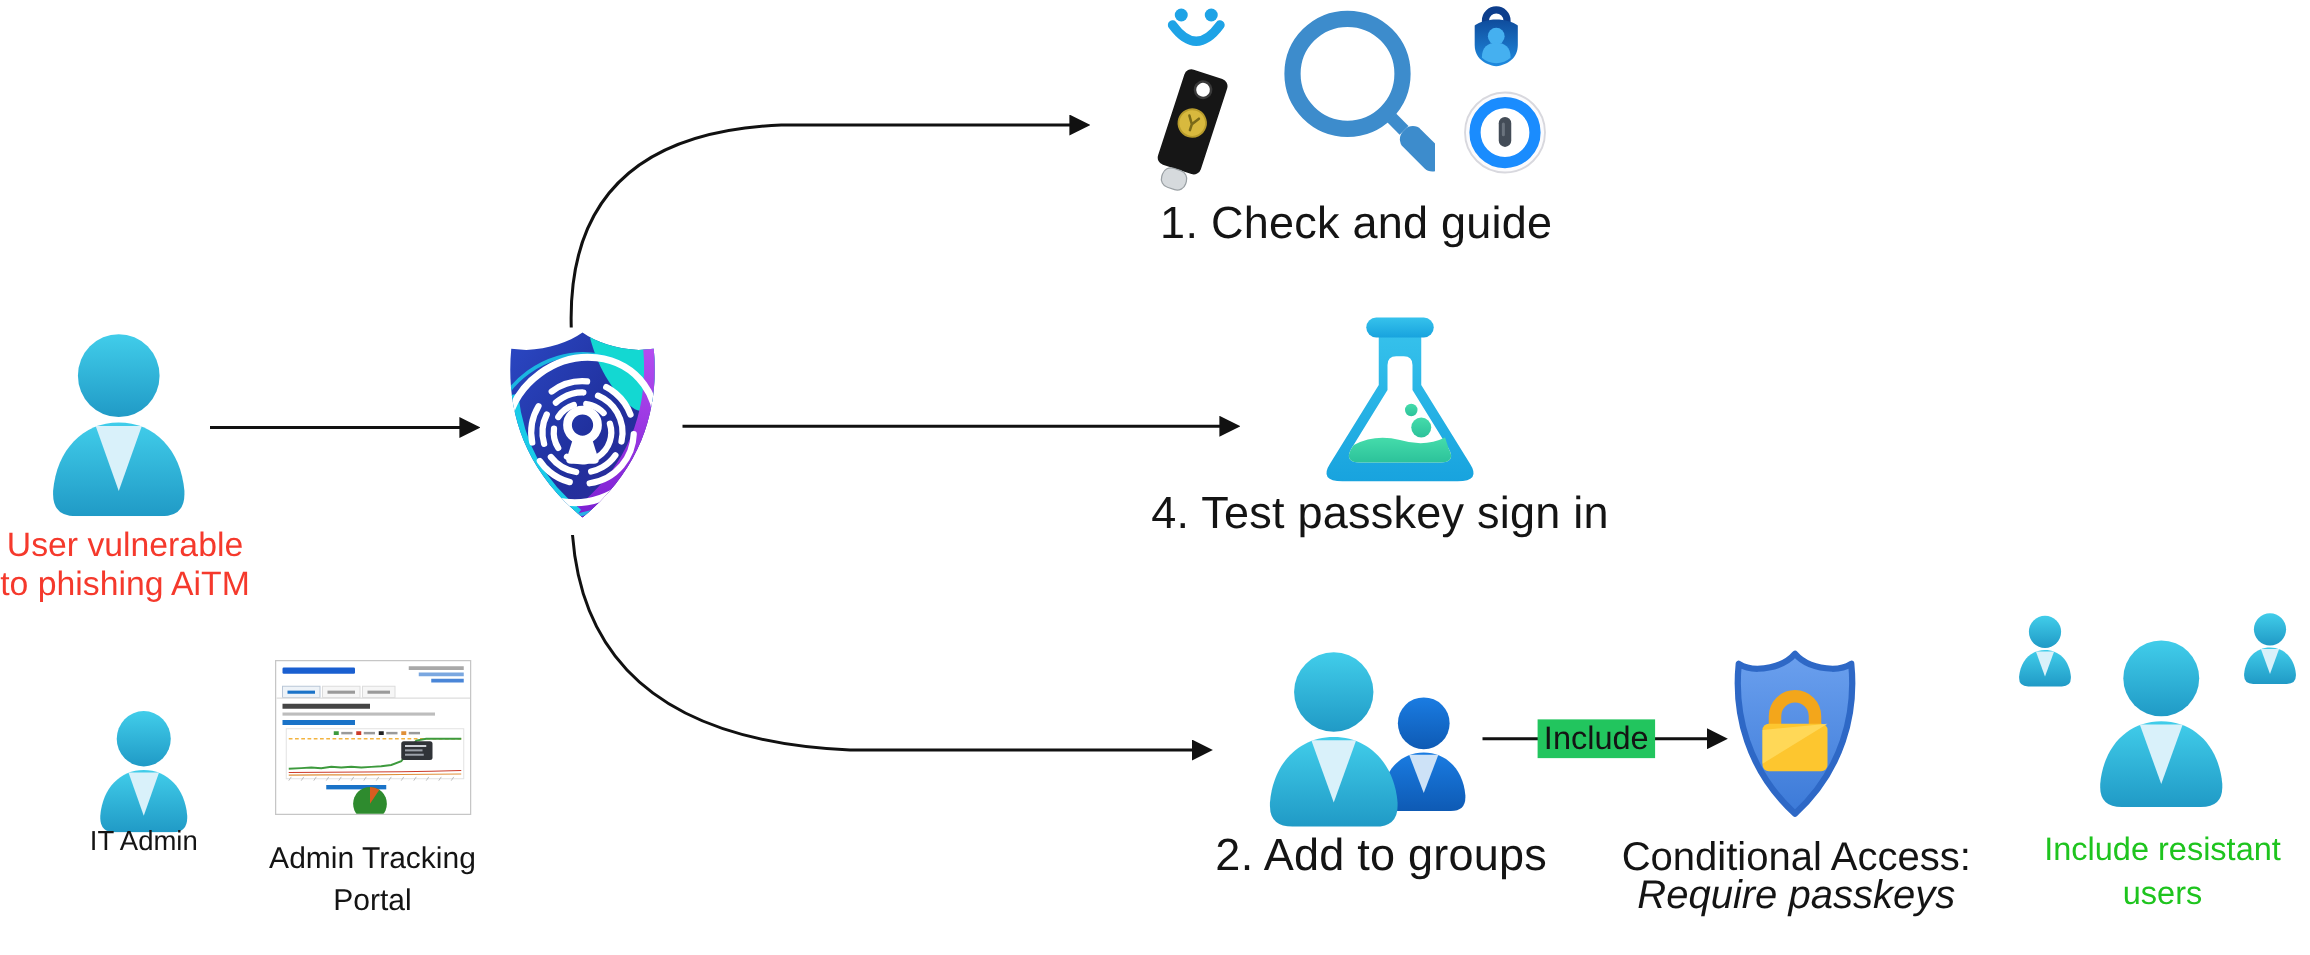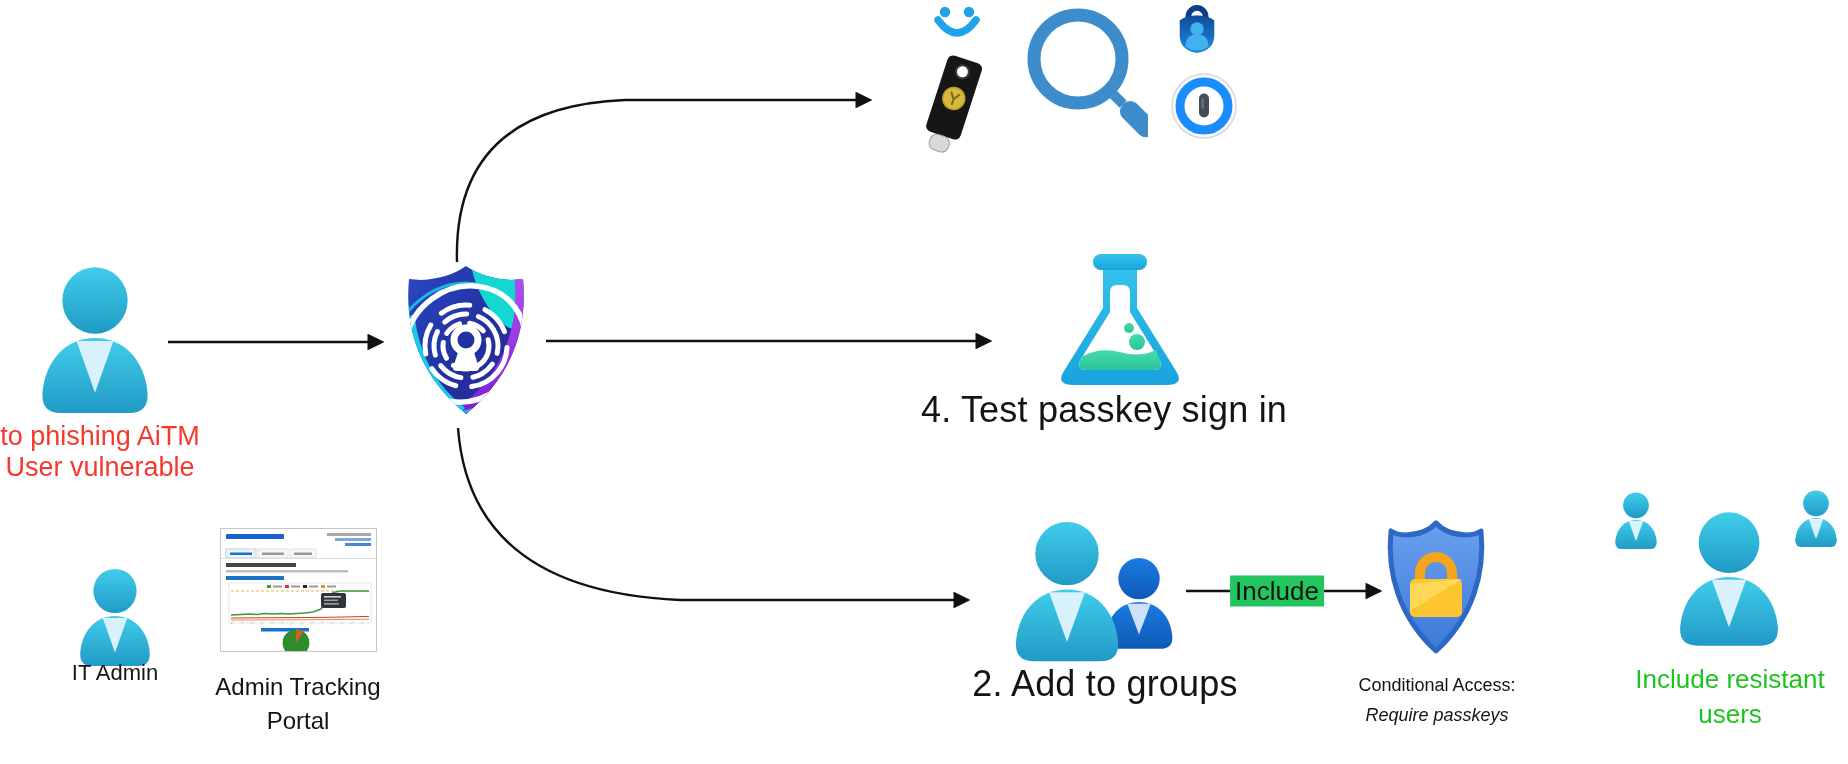--- a/index.html
+++ b/index.html
@@ -5,21 +5,21 @@
   html,body{margin:0;padding:0;background:#fff;}
   .canvas{position:relative;width:1848px;height:764px;background:#fff;overflow:hidden;
           font-family:"Liberation Sans",sans-serif;color:#141414;}
   .abs{position:absolute;}
   .label{position:absolute;text-align:center;transform:translateX(-50%);white-space:nowrap;color:#141414;}
   .step-label{font-size:36px;letter-spacing:.2px;}
   .side-label{font-size:28px;}
   .wrap{white-space:normal;}
   .red-label{color:#f5392c;font-size:27px;line-height:31px;}
   .green-label{color:#1ec41e;font-size:26px;line-height:35px;}
-  .ca-label{font-size:18px;line-height:30px;}
+  .ca-label{font-size:32px;line-height:30px;}
   .ca-label .it{font-style:italic;}
   .include-label{font-size:26px;background:#22c55e;padding:0 5px;transform:translate(-50%,-50%);}
   .line{display:block;}
   .portal-thumb{position:absolute;left:220px;top:528px;width:157px;height:124px;background:#fff;
                 border:1px solid #c6c6c6;box-sizing:border-box;}
   svg{display:block;}
   .arrows{position:absolute;left:0;top:0;pointer-events:none;}
 </style>
 </head>
 <body>
@@ -61,22 +61,22 @@
         <path d="M50,52 C70,52 85,67 87,90 L87,92 Q87,104 74,104 L26,104 Q13,104 13,92 L13,90 C15,67 30,52 50,52 Z" fill="url(#pb)"></path>
         <polygon points="37,54 63,54 50,88" fill="#cde2f7"></polygon>
       </symbol>
     </defs>
   </svg>
 
   <svg class="abs" style="left:24px;top:263px" width="142" height="150" viewBox="0 0 100 104" preserveAspectRatio="none">
     <use href="#person-cyan" width="100" height="104"></use>
   </svg>
   <div class="label red-label" style="left:100px;top:421px">
+    <span class="line">User vulnerable</span>
     <span class="line">to phishing AiTM</span>
-    <span class="line">User vulnerable</span>
   </div>
 
   <svg class="abs" style="left:68px;top:566px" width="94" height="100" viewBox="0 0 100 104" preserveAspectRatio="none">
     <use href="#person-cyan" width="100" height="104"></use>
   </svg>
   <div class="label side-label" style="left:115px;top:660px;font-size:22px">IT Admin</div>
 
   <div class="portal-thumb">
     <svg width="155" height="122" viewBox="0 0 155 122">
       <rect x="5" y="5" width="58" height="5" rx="1" fill="#1a5fd0"></rect>
@@ -205,20 +205,21 @@
     <path d="M12,44 C12,35 17,31.5 24,31.5 C31,31.5 36,35 36,44 C33,47 28.5,48.5 24,48.5 C19.5,48.5 15,47 12,44 Z" fill="#45b0f0"></path>
   </svg>
 
   <svg class="abs" style="left:1170px;top:72px" width="68" height="68" viewBox="0 0 68 68">
     <circle cx="34" cy="34" r="32" fill="#fbfbfd" stroke="#d8d8de" stroke-width="1.5"></circle>
     <circle cx="34" cy="34" r="24" fill="#ffffff" stroke="#1a8cfe" stroke-width="9"></circle>
     <rect x="29" y="21.5" width="10" height="24" rx="5" fill="#434c57"></rect>
     <rect x="31.5" y="26" width="2.4" height="11" rx="1.2" fill="#6a737d"></rect>
   </svg>
 
+  <div class="label step-label" style="left:1085px;top:157px">1. Check and guide</div>
 
   <svg class="abs" style="left:1037px;top:252px" width="166" height="142" viewBox="0 0 166 142">
     <defs>
       <linearGradient id="fg" x1="0" y1="0" x2="0" y2="1">
         <stop offset="0" stop-color="#36c2ec"></stop>
           <stop offset="1" stop-color="#18a3de"></stop>
       </linearGradient>
       <linearGradient id="lg" x1="0" y1="0" x2="0" y2="1">
         <stop offset="0" stop-color="#45dcab"></stop>
           <stop offset="1" stop-color="#2cc29a"></stop>

